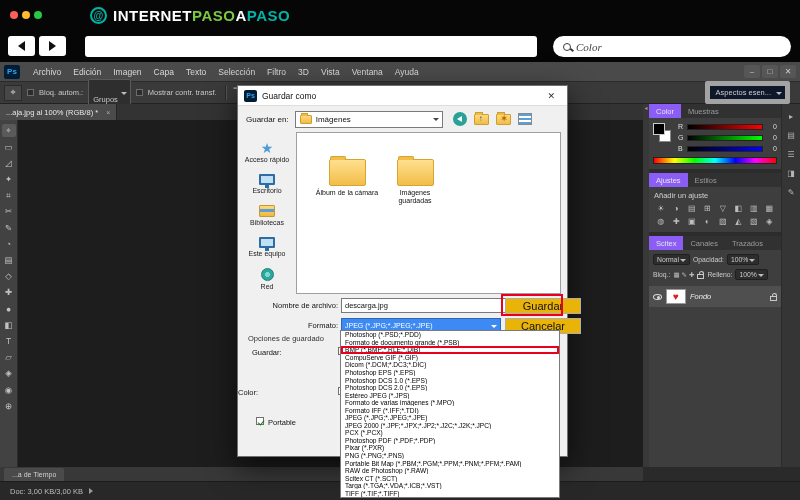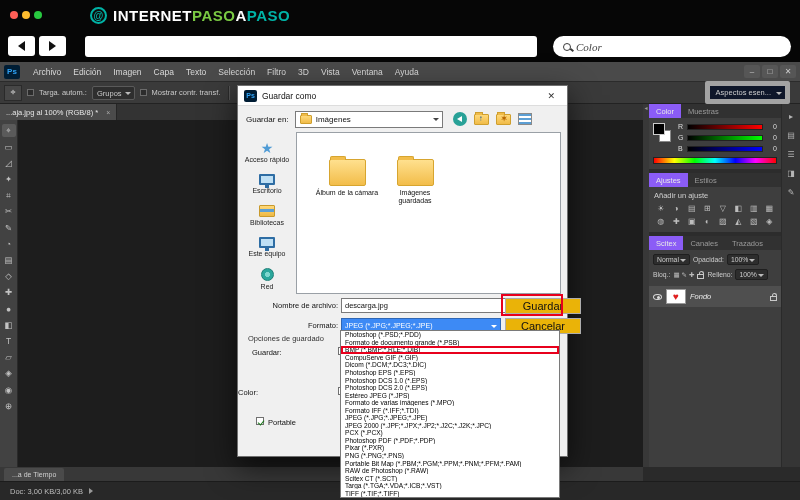--- a/index.html
+++ b/index.html
@@ -40,21 +40,21 @@
   .win-controls { margin-left:auto; display:flex; gap:2px; margin-right:4px; }
   .win-controls span { width:16px; height:13px; font-size:8px; color:#ccc; background:#565656;
     display:flex; align-items:center; justify-content:center; border-radius:2px; }
 
   
   .optionsbar { left:0; top:82px; width:800px; height:22px; background:#3a3a3a; border-bottom:1px solid #222;
     display:flex; align-items:center; font-size:7.5px; color:#c9c9c9; gap:5px; padding:0 4px; }
   .opt-tool { width:18px; height:16px; background:#474747; border:1px solid #2a2a2a; display:flex; align-items:center;
     justify-content:center; color:#ddd; font-size:9px; }
   .cb { width:7px; height:7px; background:#2c2c2c; border:1px solid #6b6b6b; display:inline-block; }
-  .opt-select { background:#2e2e2e; border:1px solid #5a5a5a; padding:2px 12px 1px 4px; position:relative; border-radius:2px; }
+  .opt-select { background:#2e2e2e; border:1px solid #5a5a5a; padding:15px 12px 1px 4px; position:relative; border-radius:2px; }
   .caret { position:absolute; right:3px; top:50%; margin-top:-1px; width:0; height:0;
     border:3px solid transparent; border-top:3px solid #bbb; }
   .vsep { width:1px; height:14px; background:#2a2a2a; margin:0 3px; box-shadow:1px 0 0 #555; }
   .opt-icons { display:flex; gap:3px; color:#aaa; font-size:8px; }
   .workspace-btn { margin-left:auto; background:#0f172a; border:5px solid #a3a3a3; color:#ccc; padding:2px 14px 2px 6px;
     position:relative; border-radius:2px; margin-right:6px; }
 
   
   .tabrow { left:0; top:104px; width:643px; height:16px; background:#333333; }
   .doc-tab { position:absolute; left:0; top:0; height:16px; background:#4b4b4b; color:#e6e6e6; font-size:7.5px;
@@ -252,21 +252,21 @@
     <span class="win-controls">
       <span>–</span>
       <span>□</span>
       <span>✕</span>
     </span>
   </div>
 
   <div class="optionsbar abs">
     <span class="opt-tool">⌖</span>
     <span class="cb"></span>
-    <span>Targa. autom.:</span>
+    <span>Bloq. autom.:</span>
     <span class="opt-select">
       <span>Grupos</span>
       <span class="caret"></span>
     </span>
     <span class="cb"></span>
     <span>Mostrar contr. transf.</span>
     <span class="vsep"></span>
     <span class="opt-icons">▔ ▎▁ ▏ ▍ ▕</span>
     <span class="vsep"></span>
     <span class="opt-icons">▤ ▥ ≡</span>

